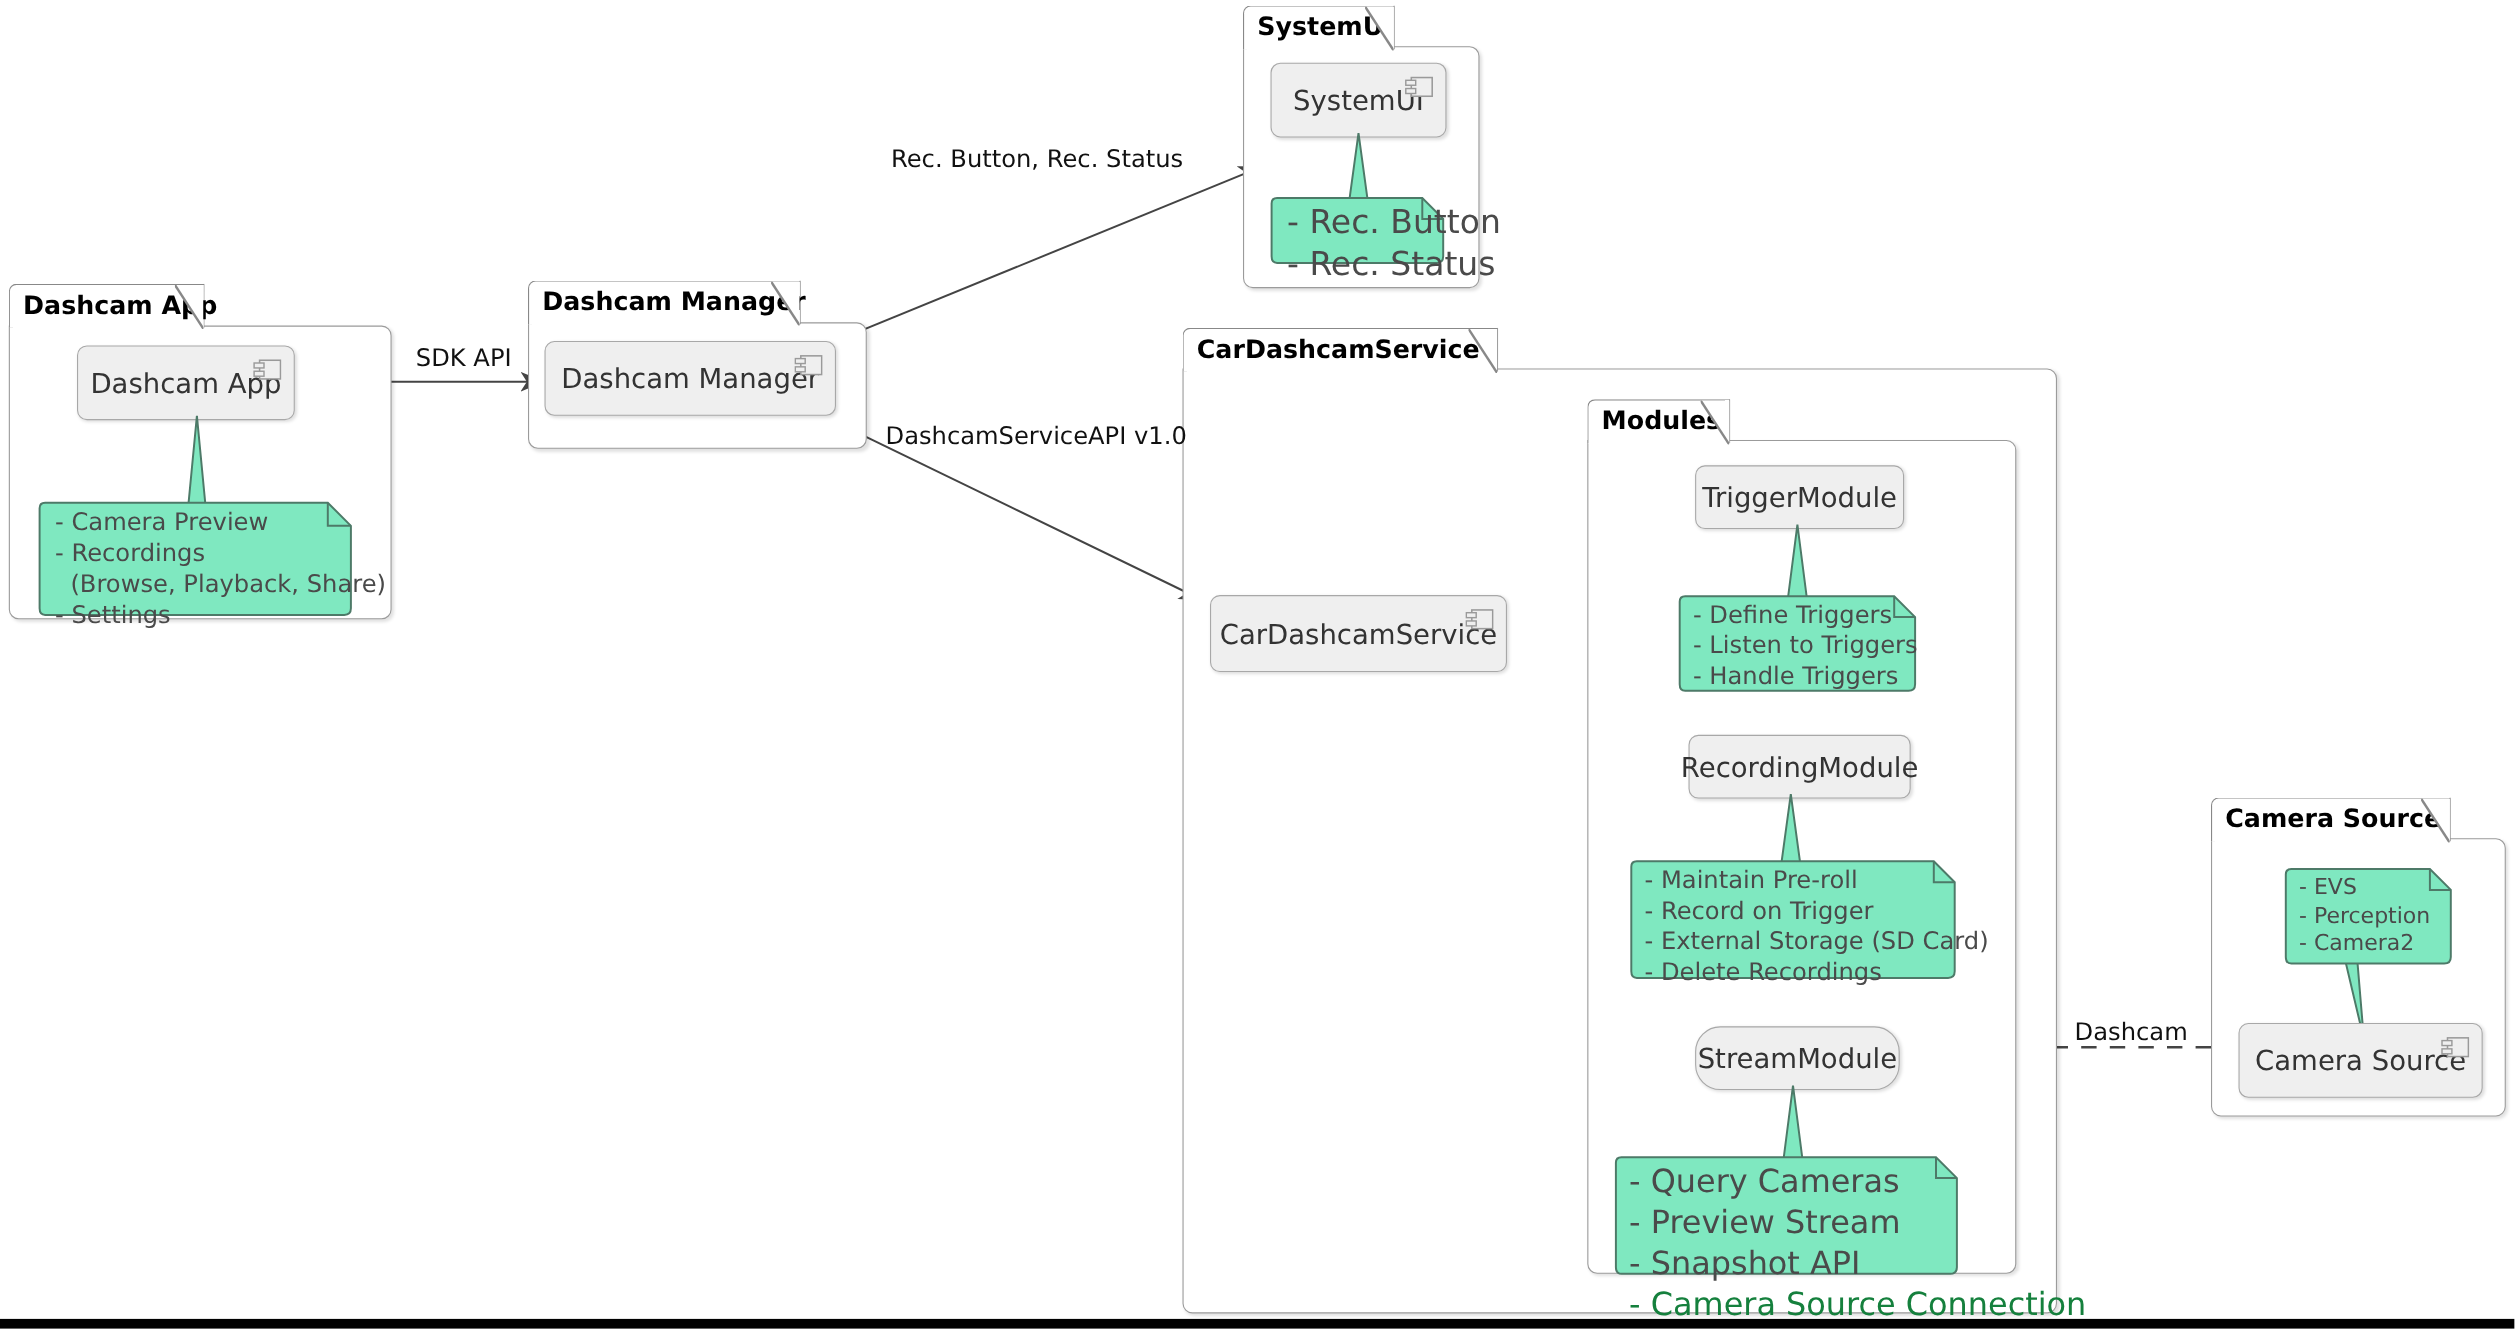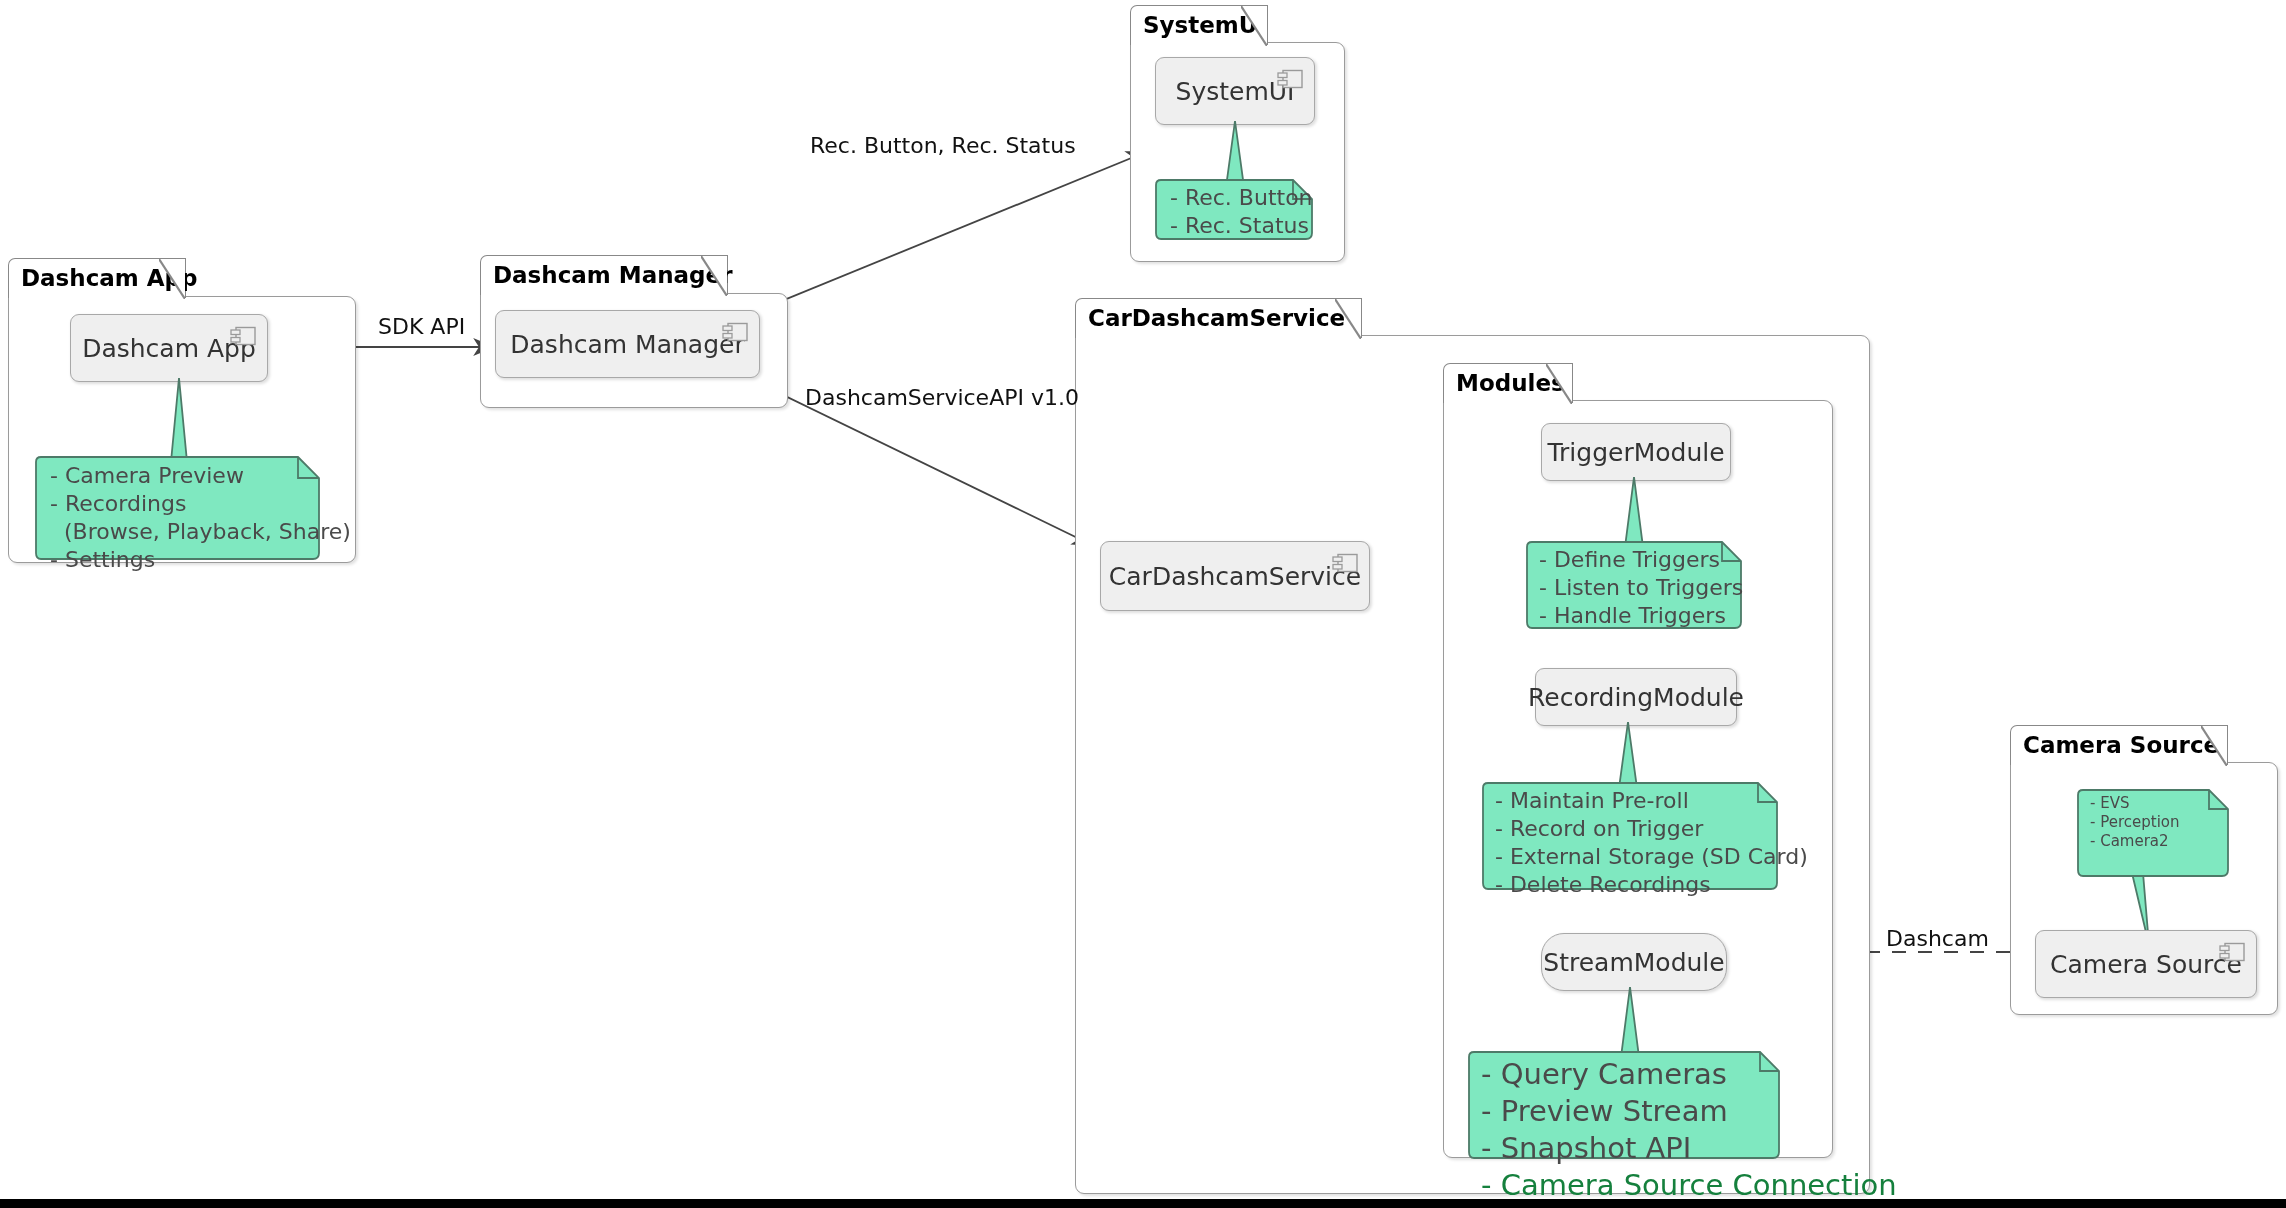--- a/index.html
+++ b/index.html
@@ -267,21 +267,21 @@
 
     <svg style="position:absolute; left:82px; top:114px; width:50px; height:68px; z-index:5;" viewBox="0 0 50 68">
       <path d="M 14 68 L 23 2 L 32 68 Z" fill="#7FE8C0" stroke="#4d7a68" stroke-width="1.8"></path>
     </svg>
 
     <div class="note" style="left:22px; top:172px; width:164px; height:65px;">
       <svg class="note-bg" viewBox="0 0 164 65" preserveAspectRatio="none">
         <path d="M 4 8 Q 4 3 9 3 L 141 3 L 160 22 L 160 56 Q 160 62 154 62 L 9 62 Q 4 62 4 56 Z" fill="#7FE8C0" stroke="#4d7a68" stroke-width="1.8"></path>
         <path d="M 141 3 L 141 22 L 160 22" fill="none" stroke="#4d7a68" stroke-width="1.8"></path>
       </svg>
-      <div class="note-text" style="font-size:22px; line-height:1.28; padding-top:7px;">- Rec. Button
+      <div class="note-text" style="font-size:30px; line-height:1.28; padding-top:7px;">- Rec. Button
 - Rec. Status</div>
     </div>
   </div>
 
   <div class="pkg" style="left:1075px; top:298px; width:795px; height:896px;">
     <div class="pkg-tab" style="width:287px;">
       <span class="pkg-tab-label">CarDashcamService</span>
       <svg class="pkg-tab-cut" viewBox="0 0 26 40" preserveAspectRatio="none">
         <path d="M 0 0 L 26 40 L 26 0 Z" fill="#ffffff"></path>
         <path d="M 0 0 L 26 40" stroke="#888888" stroke-width="2.2" fill="none"></path>
@@ -368,21 +368,21 @@
         <path d="M 0 0 L 26 40" stroke="#888888" stroke-width="2.2" fill="none"></path>
       </svg>
     </div>
     <div class="pkg-body" style="top:37px; width:268px; height:253px;"></div>
 
     <div class="note" style="left:64px; top:62px; width:158px; height:92px;">
       <svg class="note-bg" viewBox="0 0 158 92" preserveAspectRatio="none">
         <path d="M 4 8 Q 4 3 9 3 L 135 3 L 154 22 L 154 83 Q 154 89 148 89 L 9 89 Q 4 89 4 83 Z" fill="#7FE8C0" stroke="#4d7a68" stroke-width="1.8"></path>
         <path d="M 135 3 L 135 22 L 154 22" fill="none" stroke="#4d7a68" stroke-width="1.8"></path>
       </svg>
-      <div class="note-text" style="font-size:15px; line-height:1.28; padding-top:7px; padding-left:16px;">- EVS
+      <div class="note-text" style="font-size:20px; line-height:1.28; padding-top:7px; padding-left:16px;">- EVS
 - Perception
 - Camera2</div>
     </div>
 
     <svg style="position:absolute; left:112px; top:146px; width:46px; height:76px; z-index:5;" viewBox="0 0 46 76">
       <path d="M 10 2 L 27 74 L 21 2 Z" fill="#7FE8C0" stroke="#4d7a68" stroke-width="1.8"></path>
     </svg>
 
     <div class="comp" style="left:25px; top:205px; width:222px; height:68px;">
       <span class="comp-label">Camera Source</span>

